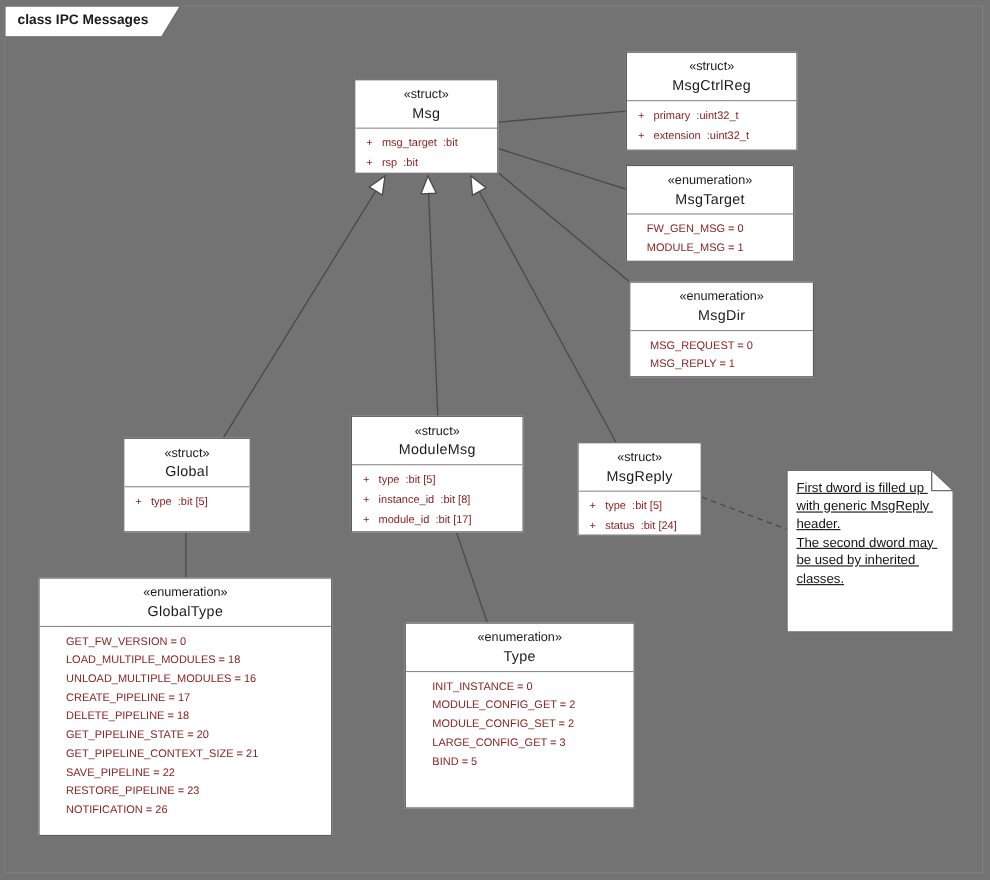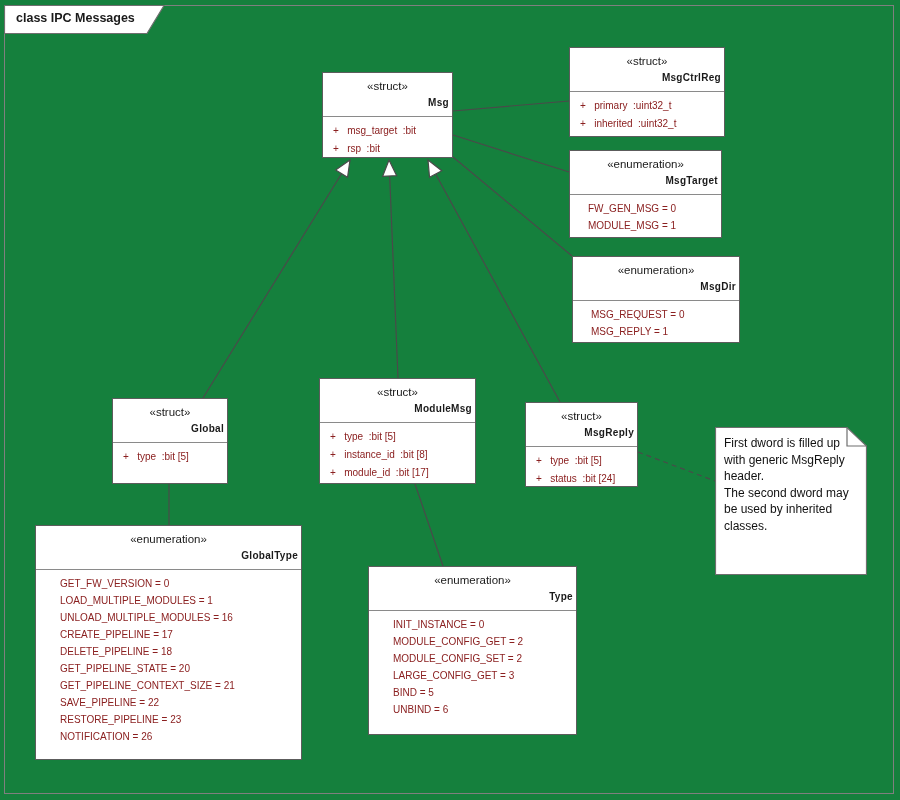--- a/index.html
+++ b/index.html
@@ -4,45 +4,45 @@
 <style>
   :root{
     --member-text:#8b2020;
     --line:#4a4a4a;
     --border:#5c5c5c;
     --divider:#8a8a8a;
     --text:#1a1a1a;
   }
   html,body{margin:0;padding:0;background:#ffffff;}
   #stage{
-    position:relative;width:900px;height:800px;background:#15803d;
+    position:relative;width:900px;height:800px;background:#737373;
     font-family:"Liberation Sans",sans-serif;color:var(--text);overflow:hidden;
   }
   #frame{position:absolute;left:4px;top:5px;width:890px;height:789px;border:1px solid #7f7f7f;box-sizing:border-box;}
   #tabwrap{position:absolute;left:4px;top:5px;width:170px;height:30px;}
   #tab-title{position:absolute;left:12px;top:6px;font-size:12.5px;font-weight:bold;white-space:nowrap;}
   svg.connectors{position:absolute;left:0;top:0;width:900px;height:800px;}
   svg.connectors line{stroke:var(--line);stroke-width:1.2;}
   #gen path{fill:#ffffff;stroke:var(--line);stroke-width:1.2;}
   .uml-class{
     position:absolute;background:#ffffff;border:1px solid var(--border);
     box-sizing:border-box;overflow:hidden;
   }
   .uml-hdr{border-bottom:1px solid var(--divider);padding:6px 3px 5px 3px;text-align:center;}
   .stereo{font-size:11.5px;line-height:15px;}
-  .cname{font-size:10px;font-weight:bold;line-height:17px;letter-spacing:.3px;text-align:right;}
+  .cname{font-size:13px;font-weight:normal;line-height:17px;letter-spacing:.3px;}
   .uml-body{padding:5px 2px 4px 2px;}
   .member{white-space:pre;font-size:10px;color:var(--member-text);overflow:hidden;}
   .attr-body .member{line-height:18px;padding-left:8px;}
   .enum-body .member{line-height:17px;padding-left:16px;}
   .enum-body-wide .member{line-height:17px;padding-left:22px;}
   #note{position:absolute;left:715px;top:427px;width:152px;height:148px;}
   #note-text{
     position:absolute;left:9px;top:8px;width:132px;font-size:12px;line-height:16.5px;
-    white-space:pre-wrap;color:#111;
+    white-space:pre-wrap;color:#111;text-decoration:underline;
   }
 </style>
 </head>
 <body>
 
 <div id="stage">
 
   <div id="frame"></div>
 
   <div id="tabwrap">
@@ -80,21 +80,21 @@
       </div>
   </div>
 
   <div class="uml-class" style="left:569px;top:47px;width:156px;height:90px;">
     <div class="uml-hdr">
       <div class="stereo">«struct»</div>
       <div class="cname">MsgCtrlReg</div>
     </div>
     <div class="uml-body attr-body">
         <div class="member">+   primary  :uint32_t</div>
-        <div class="member">+   inherited  :uint32_t</div>
+        <div class="member">+   extension  :uint32_t</div>
       </div>
   </div>
 
   <div class="uml-class" style="left:569px;top:150px;width:153px;height:88px;">
     <div class="uml-hdr">
       <div class="stereo">«enumeration»</div>
       <div class="cname">MsgTarget</div>
     </div>
     <div class="uml-body enum-body">
         <div class="member">FW_GEN_MSG = 0</div>
@@ -146,21 +146,21 @@
       </div>
   </div>
 
   <div class="uml-class" style="left:35px;top:525px;width:267px;height:235px;">
     <div class="uml-hdr">
       <div class="stereo">«enumeration»</div>
       <div class="cname">GlobalType</div>
     </div>
     <div class="uml-body enum-body-wide">
         <div class="member">GET_FW_VERSION = 0</div>
-        <div class="member">LOAD_MULTIPLE_MODULES = 1</div>
+        <div class="member">LOAD_MULTIPLE_MODULES = 18</div>
         <div class="member">UNLOAD_MULTIPLE_MODULES = 16</div>
         <div class="member">CREATE_PIPELINE = 17</div>
         <div class="member">DELETE_PIPELINE = 18</div>
         <div class="member">GET_PIPELINE_STATE = 20</div>
         <div class="member">GET_PIPELINE_CONTEXT_SIZE = 21</div>
         <div class="member">SAVE_PIPELINE = 22</div>
         <div class="member">RESTORE_PIPELINE = 23</div>
         <div class="member">NOTIFICATION = 26</div>
       </div>
   </div>
@@ -169,21 +169,20 @@
     <div class="uml-hdr">
       <div class="stereo">«enumeration»</div>
       <div class="cname">Type</div>
     </div>
     <div class="uml-body enum-body-wide">
         <div class="member">INIT_INSTANCE = 0</div>
         <div class="member">MODULE_CONFIG_GET = 2</div>
         <div class="member">MODULE_CONFIG_SET = 2</div>
         <div class="member">LARGE_CONFIG_GET = 3</div>
         <div class="member">BIND = 5</div>
-        <div class="member">UNBIND = 6</div>
       </div>
   </div>
 
   <div id="note">
     <svg width="152" height="148">
       <path d="M0.5,0.5 H132 L151.5,19 V147.5 H0.5 Z" fill="#ffffff" stroke="#6e6e6e" stroke-width="1.2"></path>
       <path d="M132,0.5 V19 H151.5" fill="none" stroke="#6e6e6e" stroke-width="1.2"></path>
     </svg>
     <div id="note-text">First dword is filled up with generic MsgReply header.
 The second dword may be used by inherited classes.</div>

